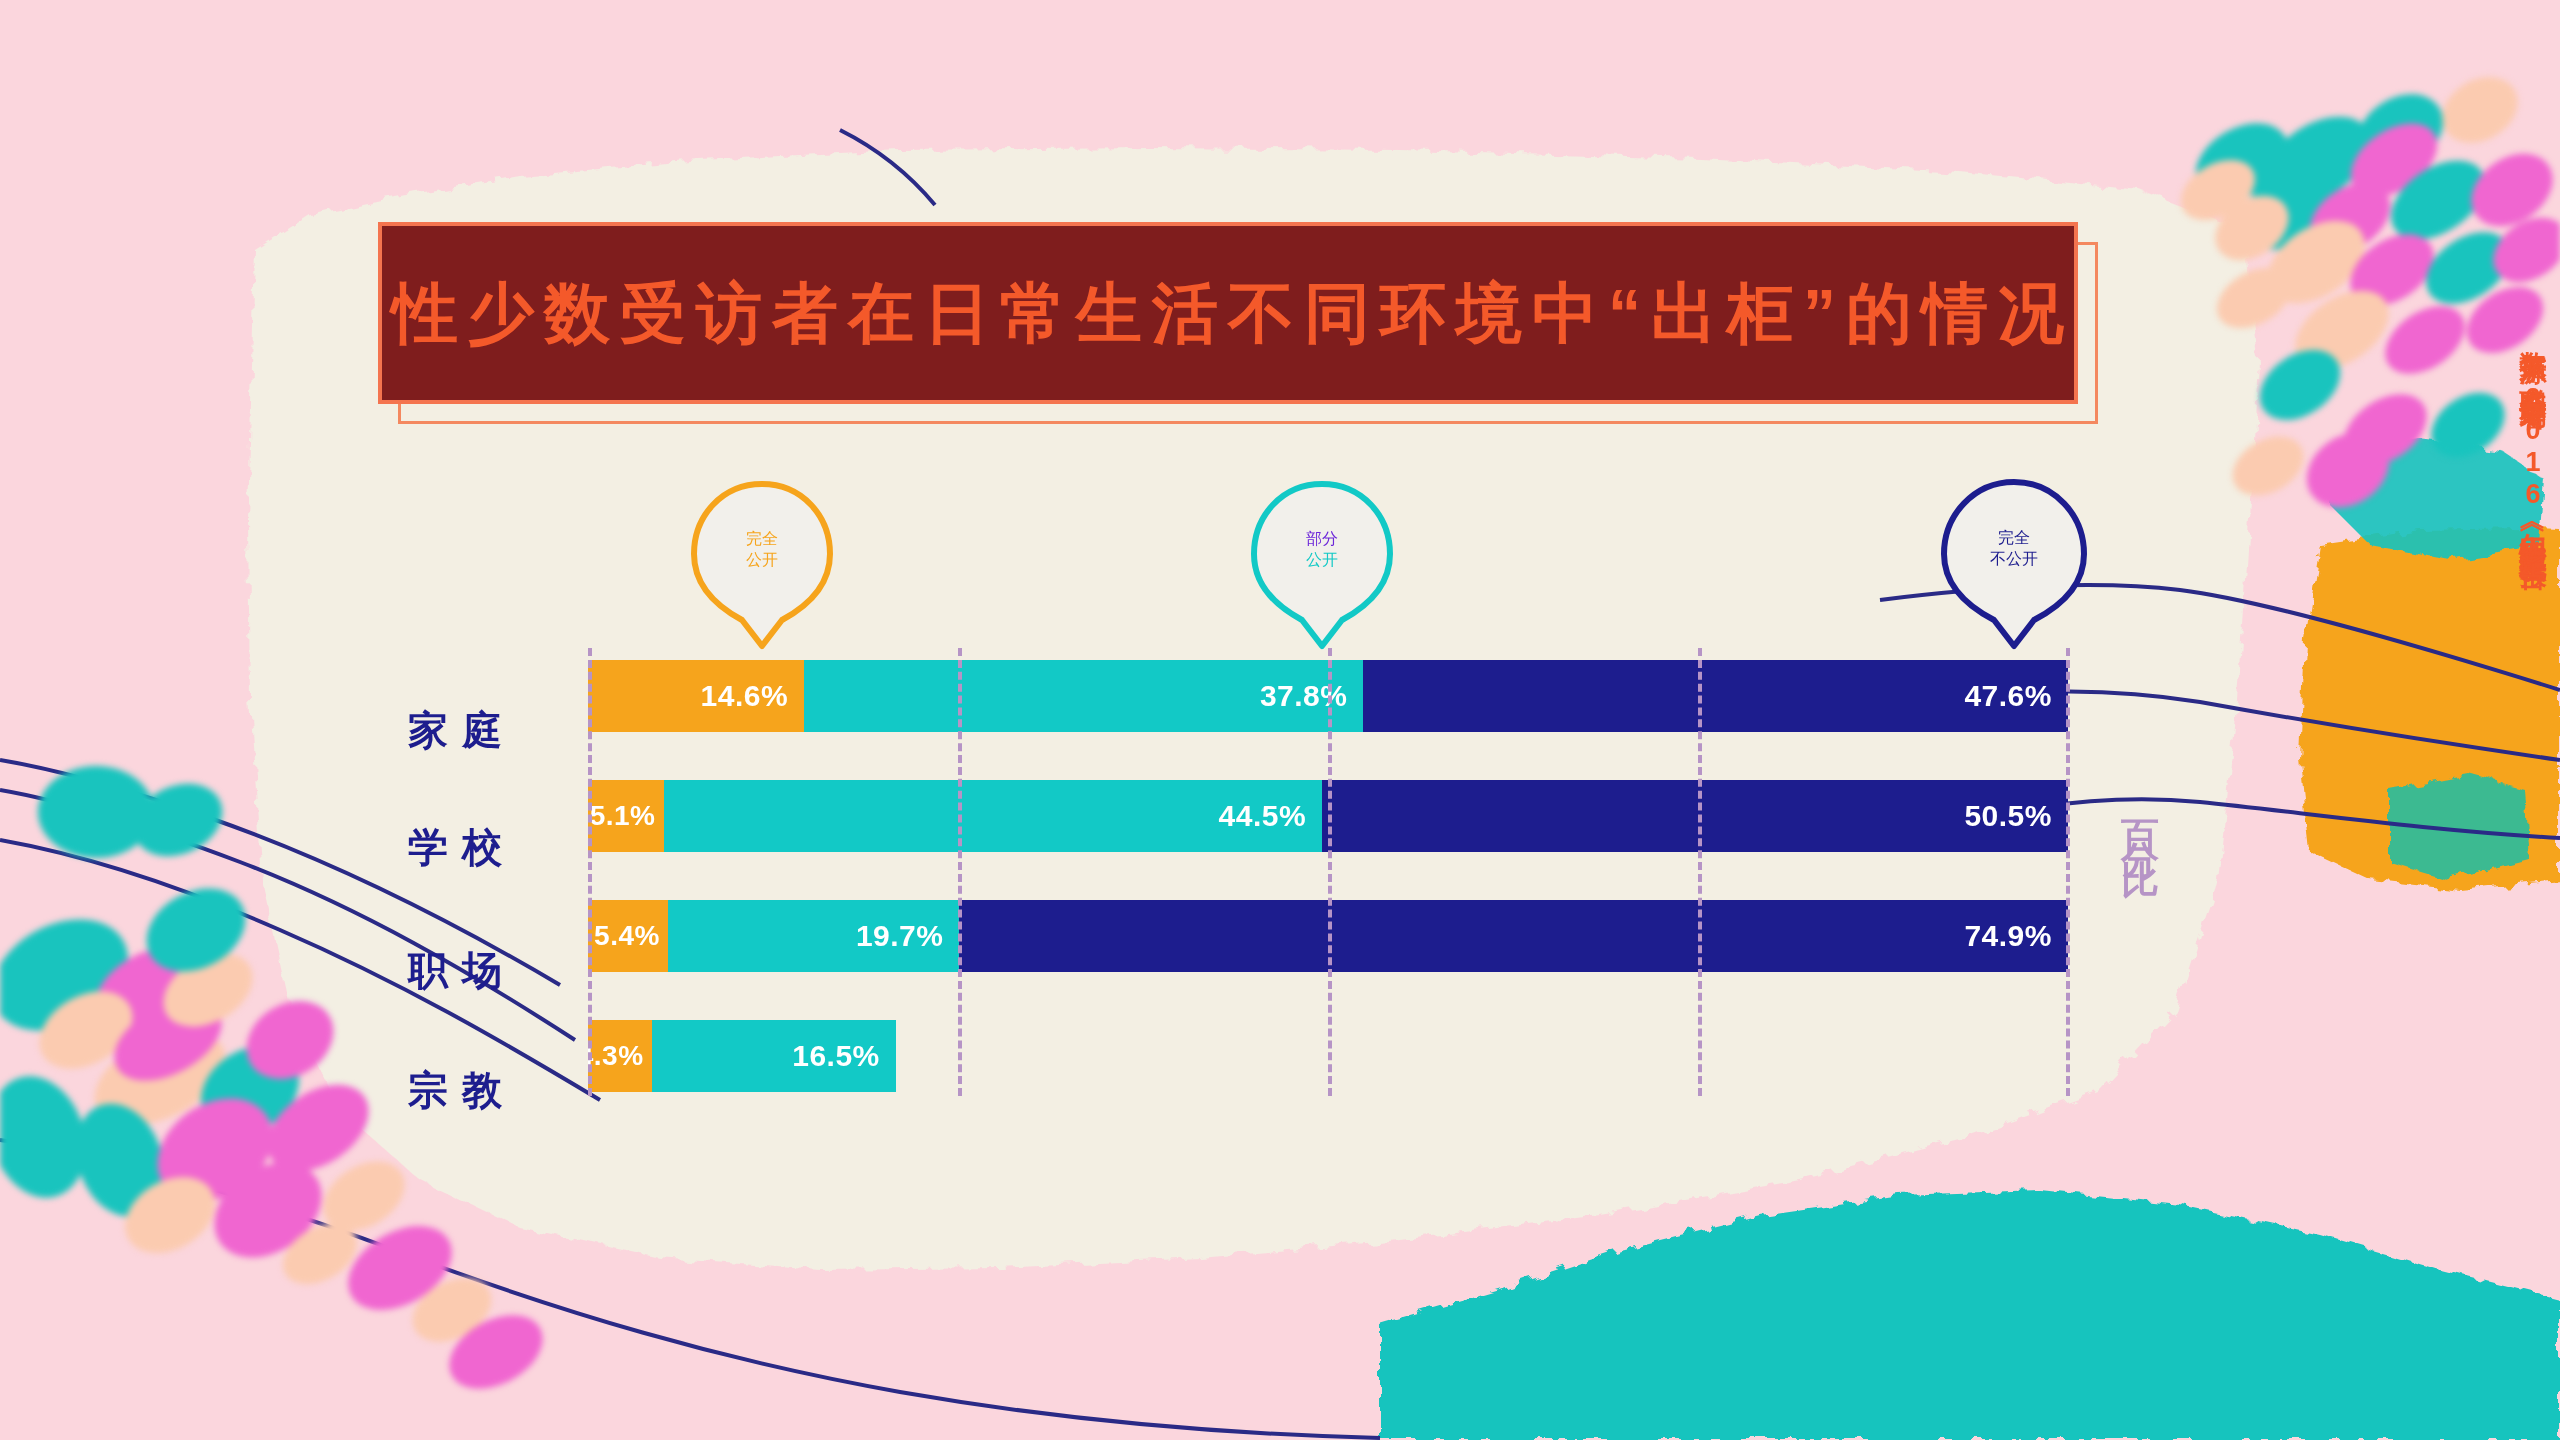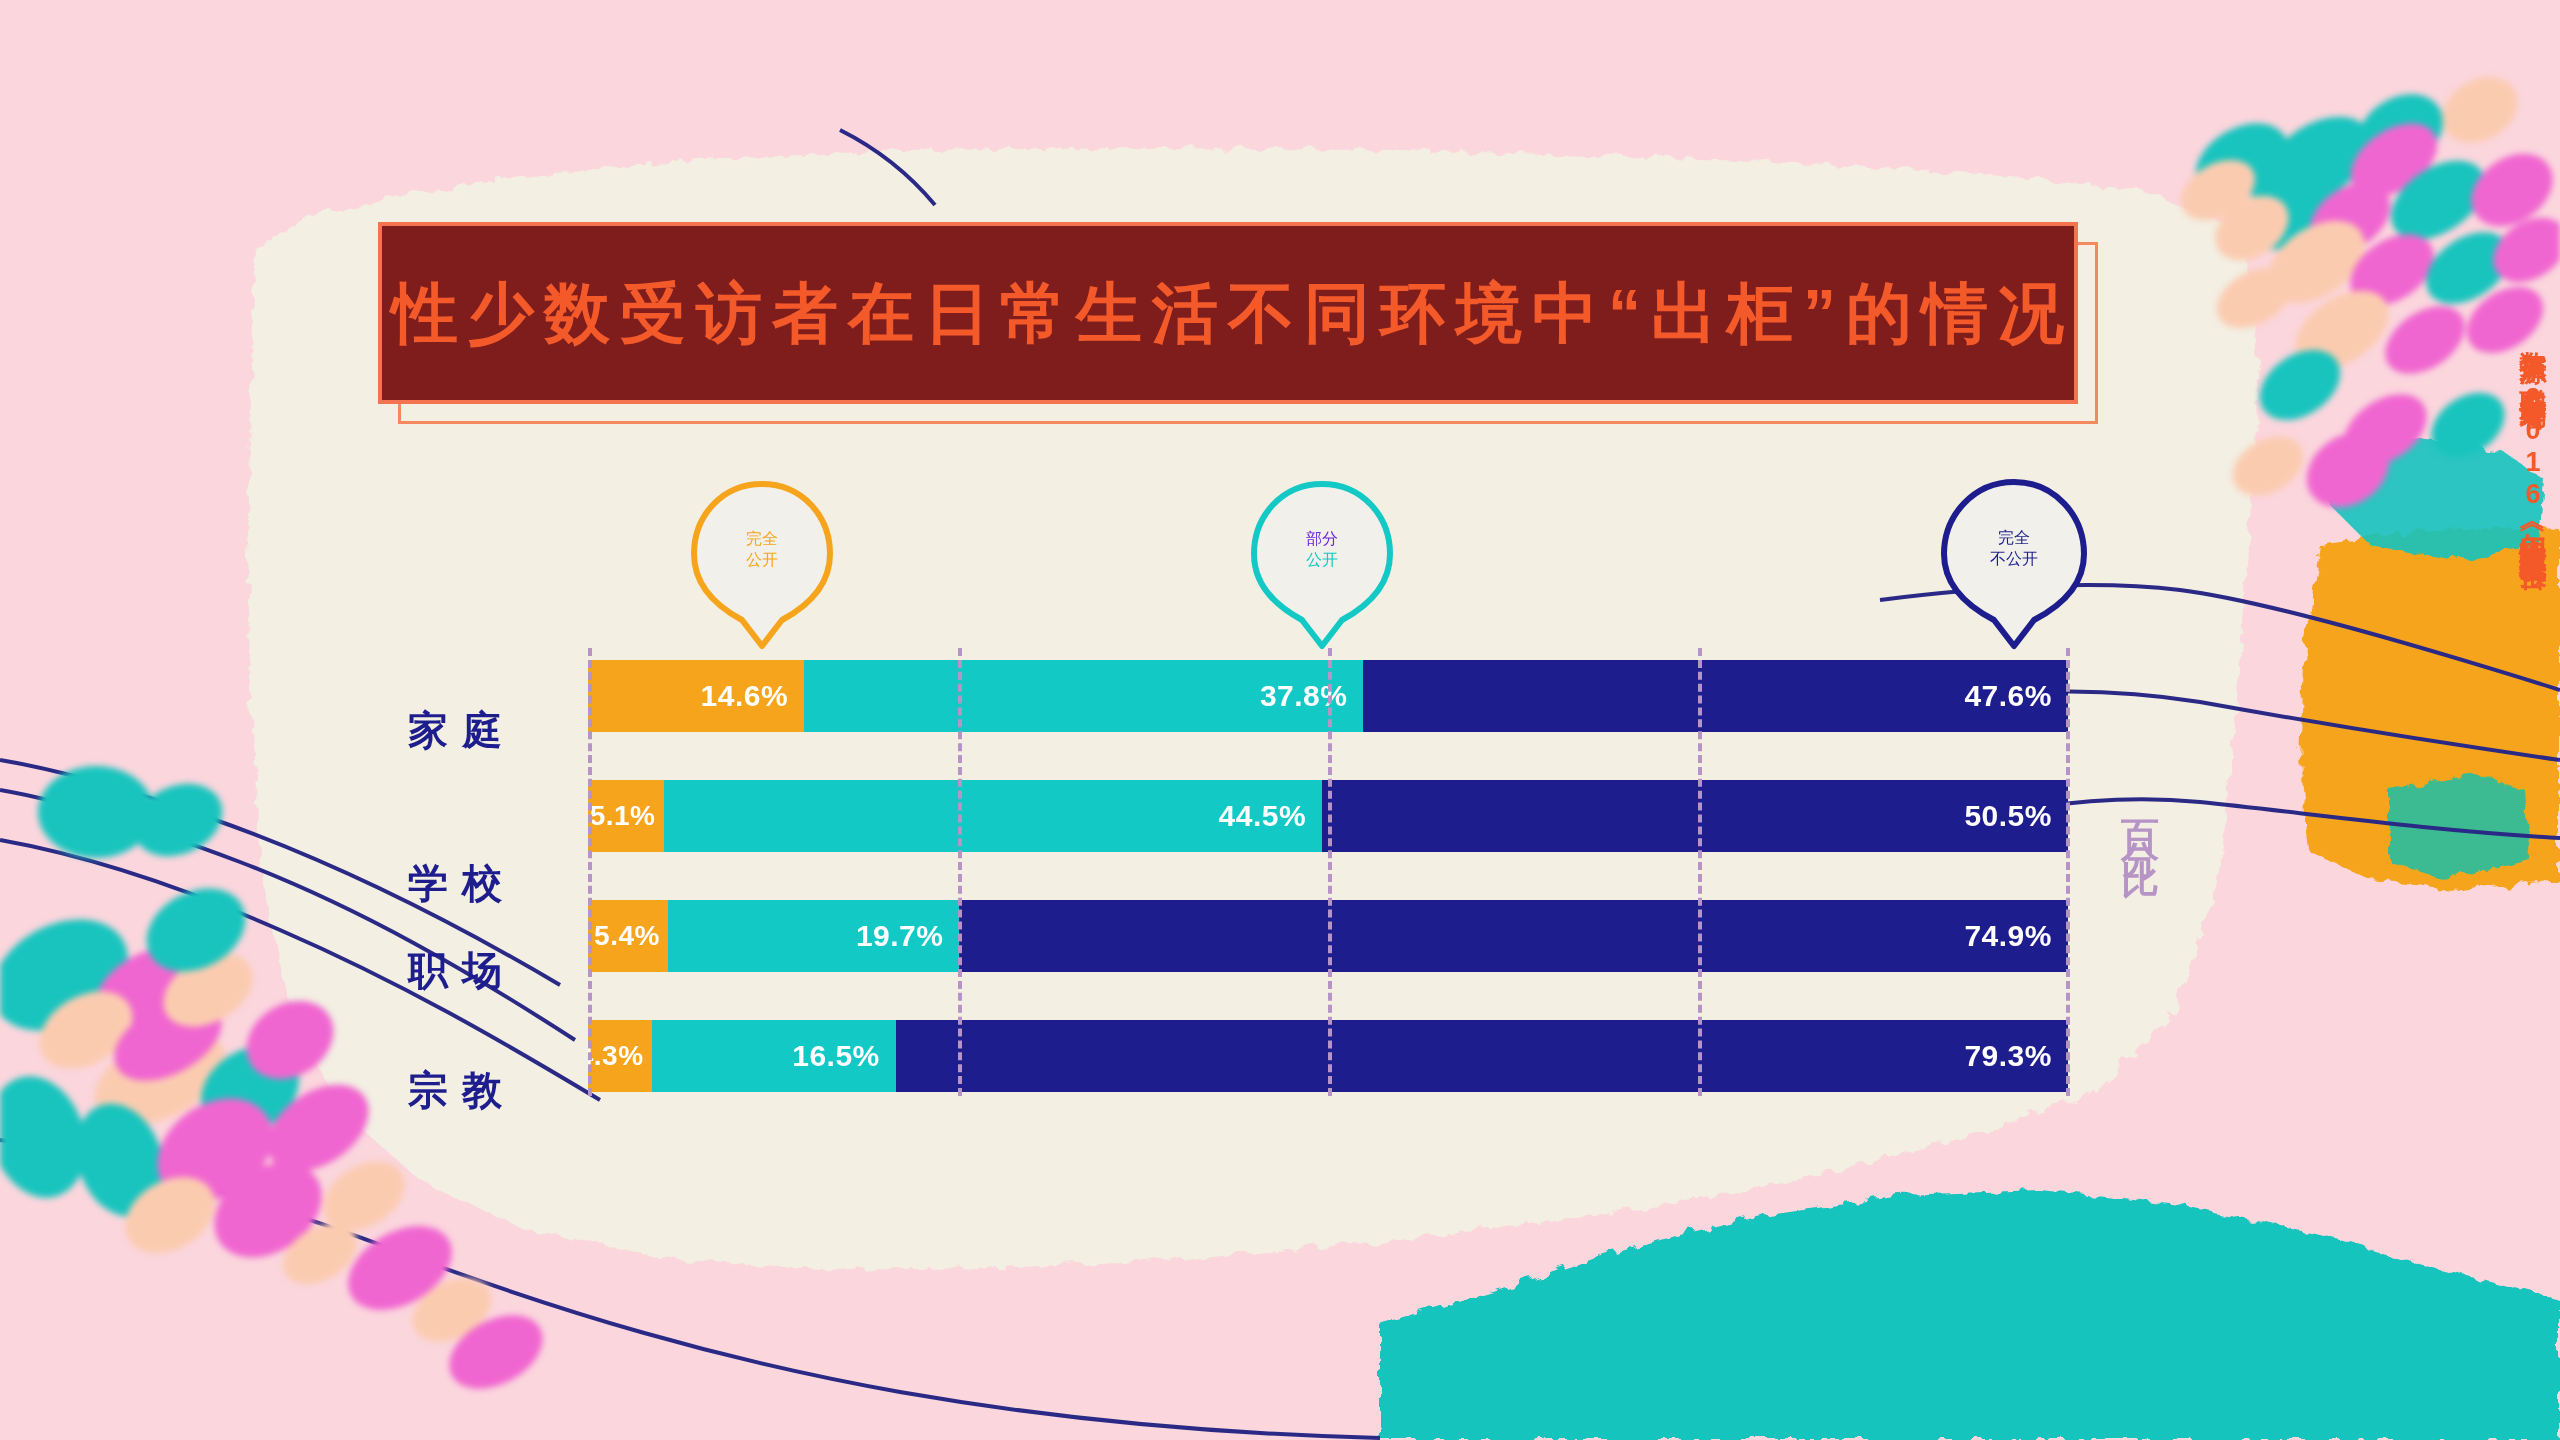--- a/index.html
+++ b/index.html
@@ -211,21 +211,21 @@
         <span>14.6%</span>
       </div>
       <div class="seg" style="width:559.4px;background:#12C9C6;">
         <span>37.8%</span>
       </div>
       <div class="seg" style="width:704.5px;background:#1D1D8E;">
         <span>47.6%</span>
       </div>
     </div>
 
-    <div class="row-label" style="left:408px;top:856px;">学校</div>
+    <div class="row-label" style="left:408px;top:820px;">学校</div>
     <div class="bar-track" style="left:588px;top:780px;width:1480px;">
       <div class="seg tiny" style="width:75.5px;background:#F6A41C;">
         <span>5.1%</span>
       </div>
       <div class="seg" style="width:658.6px;background:#12C9C6;">
         <span>44.5%</span>
       </div>
       <div class="seg" style="width:745.9px;background:#1D1D8E;">
         <span>50.5%</span>
       </div>
@@ -245,23 +245,20 @@
     </div>
 
     <div class="row-label" style="left:408px;top:1063px;">宗教</div>
     <div class="bar-track" style="left:588px;top:1020px;width:1480px;">
       <div class="seg tiny" style="width:63.6px;background:#F6A41C;">
         <span>4.3%</span>
       </div>
       <div class="seg" style="width:244.2px;background:#12C9C6;">
         <span>16.5%</span>
       </div>
-      <div class="seg" style="width:1172.2px;background:#1D1D8E;">
-        <span>79.3%</span>
-      </div>
     </div>
 
     <div id="axis-unit" style="left:2110px;top:790px;width:60px;">
       <div style="writing-mode:vertical-rl;text-orientation:upright;letter-spacing:20px;">百分比</div>
     </div>
   </div>
 
   <div id="source">数据来源／联合国开发计划署2016年《中国性少数群体生存状况》报告</div>
 
 </div>

